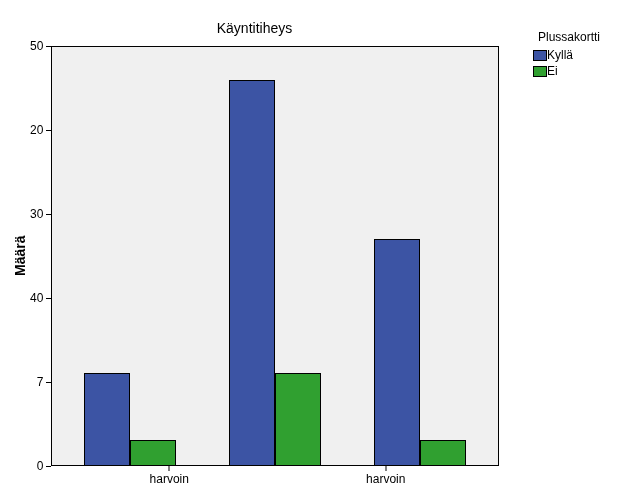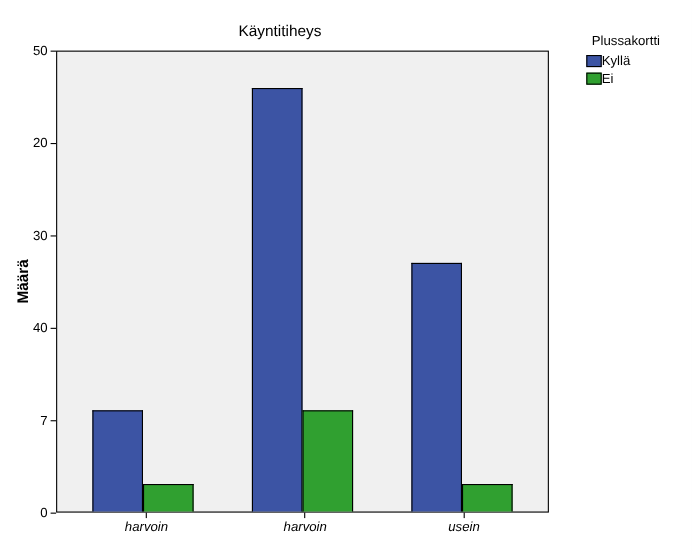--- a/index.html
+++ b/index.html
@@ -95,21 +95,20 @@
     width: 46px;
     border: 1px solid #000;
     border-bottom: none;
   }
   .bar.s0 { background: #3c54a4; }
   .bar.s1 { background: #30a030; }
   .xaxis {
     display: flex;
     margin-left: 0;
     font-size: 12px;
-    font-style: italic;
   }
   .xaxis-inner {
     flex: 1;
     display: flex;
     justify-content: space-around;
     padding: 0 5px;
   }
   .xtick {
     flex: 1;
     text-align: center;
@@ -200,21 +199,20 @@
             </div>
           </div>
       </div>
     </div>
     <div class="xaxis">
       <div style="width:14px"></div>
       <div style="width:32px"></div>
       <div class="xaxis-inner" id="xaxis">
           <div class="xtick">harvoin</div>
           <div class="xtick">harvoin</div>
-          <div class="xtick">usein</div>
         </div>
     </div>
   </div>
   <div class="legend-area">
     <div class="legend-title">Plussakortti</div>
     <div id="legend-items">
         <div class="legend-item">
           <div class="swatch s0"></div>
           <span>Kyllä</span>
         </div>

